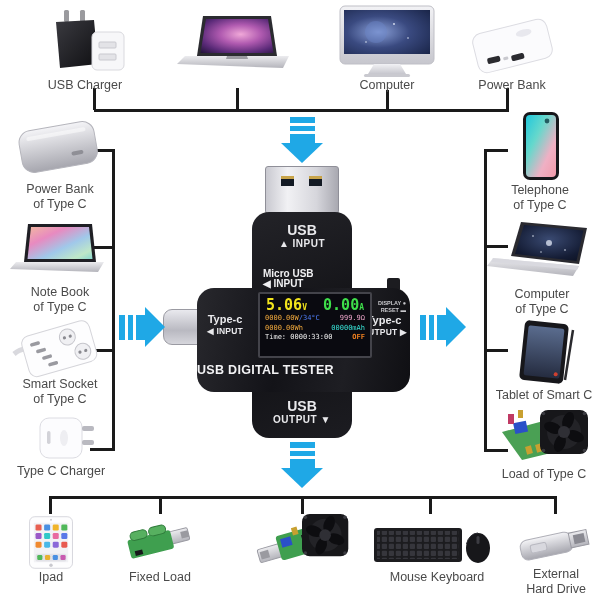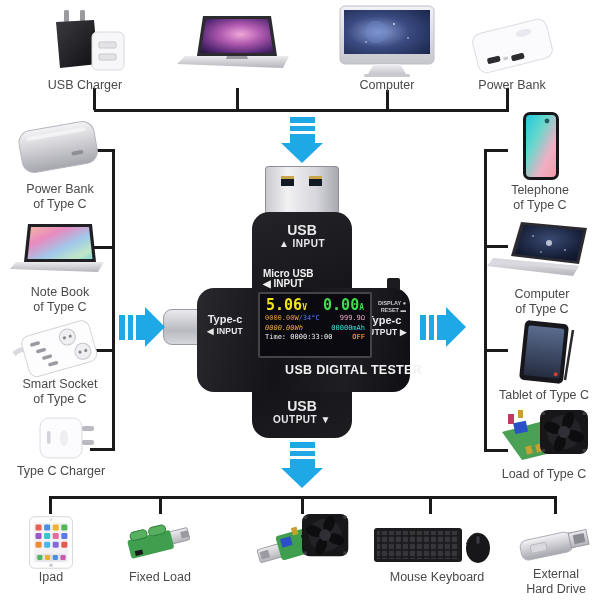--- a/index.html
+++ b/index.html
@@ -35,33 +35,33 @@
   .cross-h{position:absolute;left:197px;top:288px;width:213px;height:104px;border-radius:17px;z-index:2;
       background:linear-gradient(100deg,#28282d 0%,#131318 40%,#1e1e23 70%,#0f0f13 100%);}
   .port-label{position:absolute;color:#e9e9ec;text-align:center;z-index:4;}
   .pl-title{font-weight:bold;font-size:14px;line-height:16px;}
   .pl-sub{font-weight:bold;font-size:10px;line-height:12px;letter-spacing:.5px;}
   .pl-small .pl-title{font-size:11px;line-height:13px;}
   .pl-small .pl-sub{font-size:8.5px;line-height:10px;letter-spacing:.2px;}
   .pl-tiny{font-size:5.5px;line-height:7px;color:#c9c9cd;font-weight:bold;text-align:right;padding-right:2px;}
   .micro-label{position:absolute;left:263px;top:269px;z-index:4;color:#f0f0f2;font-weight:bold;
       font-size:10px;line-height:9.5px;white-space:pre-line;}
-  .tester-name{position:absolute;left:197px;top:363px;width:191px;z-index:4;text-align:right;
-      color:#f2f2f4;font-weight:bold;font-size:12.5px;letter-spacing:.3px;margin-left:34px;}
+  .tester-name{position:absolute;left:197px;top:363px;width:191px;z-index:4;text-align:left;
+      color:#f2f2f4;font-weight:bold;font-size:12.5px;letter-spacing:.3px;}
   
   .screen{position:absolute;left:258px;top:292px;width:114px;height:66px;z-index:5;
       background:#0a0a10;border:2px solid #43434a;border-radius:2px;box-sizing:border-box;
       font-family:"DejaVu Sans Mono",monospace;}
   .scr-row1{display:flex;justify-content:space-between;align-items:baseline;padding:2px 6px 0 6px;}
   .big{font-size:15px;font-weight:bold;}
   .big small{font-size:8px;font-weight:bold;}
   .c-volt{color:#f2e41c;} .c-amp{color:#3ede4a;}
   .scr-row{display:flex;justify-content:space-between;padding:0 5px;font-size:7px;line-height:9.5px;white-space:nowrap;}
-  .c-pow{color:#f0a83c;font-family:Liberation Mono, monospace;} .c-temp{color:#4f7df5;} .c-res{color:#f0a8cc;}
-  .c-ene{color:#f0a83c;font-style:italic;} .c-cap{color:#38e0d4;text-align:center;} .c-time{color:#f0f0f0;} .c-off{color:#f08020;font-weight:bold;text-align:center;}
+  .c-pow{color:#f0a83c;} .c-temp{color:#4f7df5;} .c-res{color:#f0a8cc;}
+  .c-ene{color:#f0a83c;} .c-cap{color:#38e0d4;text-align:center;} .c-time{color:#f0f0f0;} .c-off{color:#f08020;font-weight:bold;text-align:center;}
 </style>
 </head>
 <body>
 
 <div class="canvas">
 
   <svg width="0" height="0" style="position:absolute" aria-hidden="true">
     <defs>
       <linearGradient id="gsil" x1="0" y1="0" x2="0" y2="1">
           <stop offset="0" stop-color="#ececef"></stop>
@@ -304,21 +304,21 @@
   <div class="dev" style="left:514px;top:320px;width:66px;height:66px">
     <svg viewBox="0 0 66 66">
       <g transform="rotate(6 30 32)">
         <rect x="8" y="2" width="44" height="60" rx="5" fill="#17171b"></rect>
         <rect x="12" y="7" width="36" height="50" rx="2" fill="url(#gtab)"></rect>
         <circle cx="44" cy="53" r="2" fill="#d04030"></circle>
       </g>
       <line x1="59" y1="10" x2="51" y2="60" stroke="#2a2a2e" stroke-width="2.5"></line>
     </svg>
   </div>
-  <div class="dev-label" style="left:486px;top:388px;width:116px">Tablet of Type C</div>
+  <div class="dev-label" style="left:486px;top:388px;width:116px">Tablet of Smart C</div>
 
   <div class="dev" style="left:492px;top:404px;width:102px;height:58px">
     <svg viewBox="0 0 102 58">
       <path d="M10 28 L70 12 L96 40 L30 56 Z" fill="#4aa054"></path>
       <rect x="34" y="42" width="6" height="8" fill="#c8a030" transform="rotate(-15 37 46)"></rect>
       <rect x="44" y="40" width="6" height="8" fill="#c8a030" transform="rotate(-15 47 44)"></rect>
       <rect x="54" y="37" width="6" height="8" fill="#c8a030" transform="rotate(-15 57 41)"></rect>
       <rect x="64" y="34" width="6" height="8" fill="#c8a030" transform="rotate(-15 67 38)"></rect>
       <rect x="74" y="31" width="6" height="8" fill="#c8a030" transform="rotate(-15 77 35)"></rect>
       <rect x="22" y="18" width="13" height="11" fill="#2a50c8" transform="rotate(-12 28 23)"></rect>

